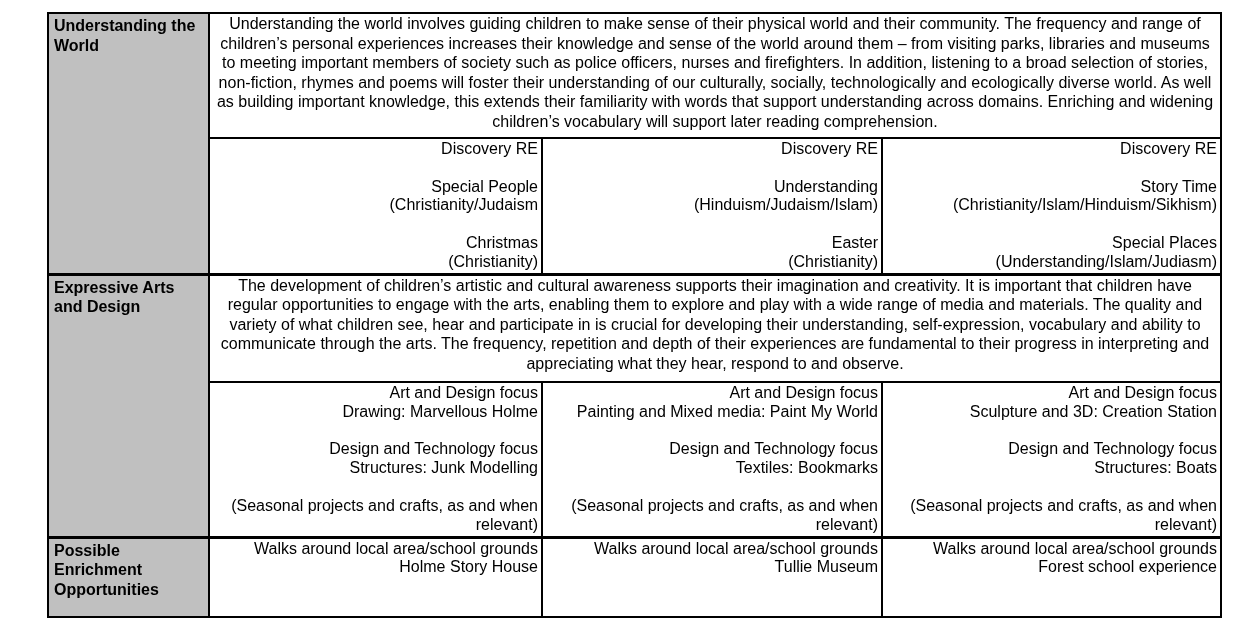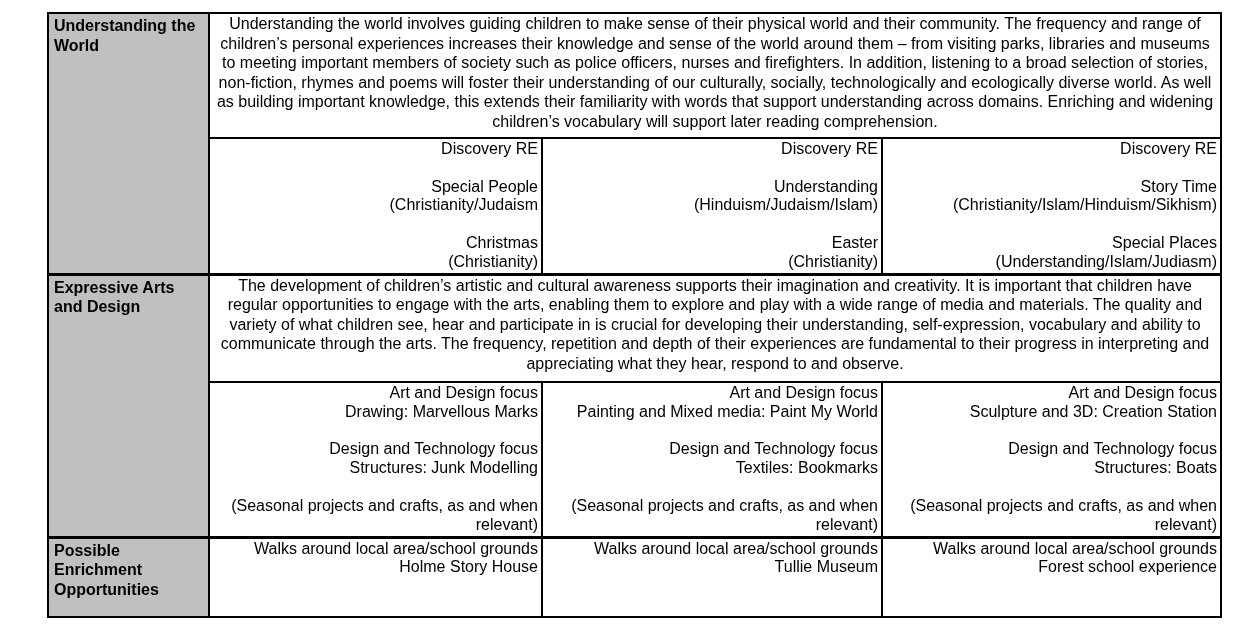--- a/index.html
+++ b/index.html
@@ -89,21 +89,21 @@
           </td>
     </tr>
 
     <tr class="thick" style="height:108px">
       <td class="rowhdr" rowspan="2">Expressive Arts and Design</td>
       <td class="desc" colspan="3">The development of children’s artistic and cultural awareness supports their imagination and creativity. It is important that children have regular opportunities to engage with the arts, enabling them to explore and play with a wide range of media and materials. The quality and variety of what children see, hear and participate in is crucial for developing their understanding, self-expression, vocabulary and ability to communicate through the arts. The frequency, repetition and depth of their experiences are fundamental to their progress in interpreting and appreciating what they hear, respond to and observe.</td>
     </tr>
     <tr style="height:155px">
       <td class="center">
             <div>Art and Design focus</div>
-            <div>Drawing: Marvellous Marks</div>
+            <div>Drawing: Marvellous Holme</div>
             <div>&nbsp;</div>
             <div>Design and Technology focus</div>
             <div>Structures: Junk Modelling</div>
             <div>&nbsp;</div>
             <div>(Seasonal projects and crafts, as and when relevant)</div>
           </td>
       <td class="center">
             <div>Art and Design focus</div>
             <div>Painting and Mixed media: Paint My World</div>
             <div>&nbsp;</div>

